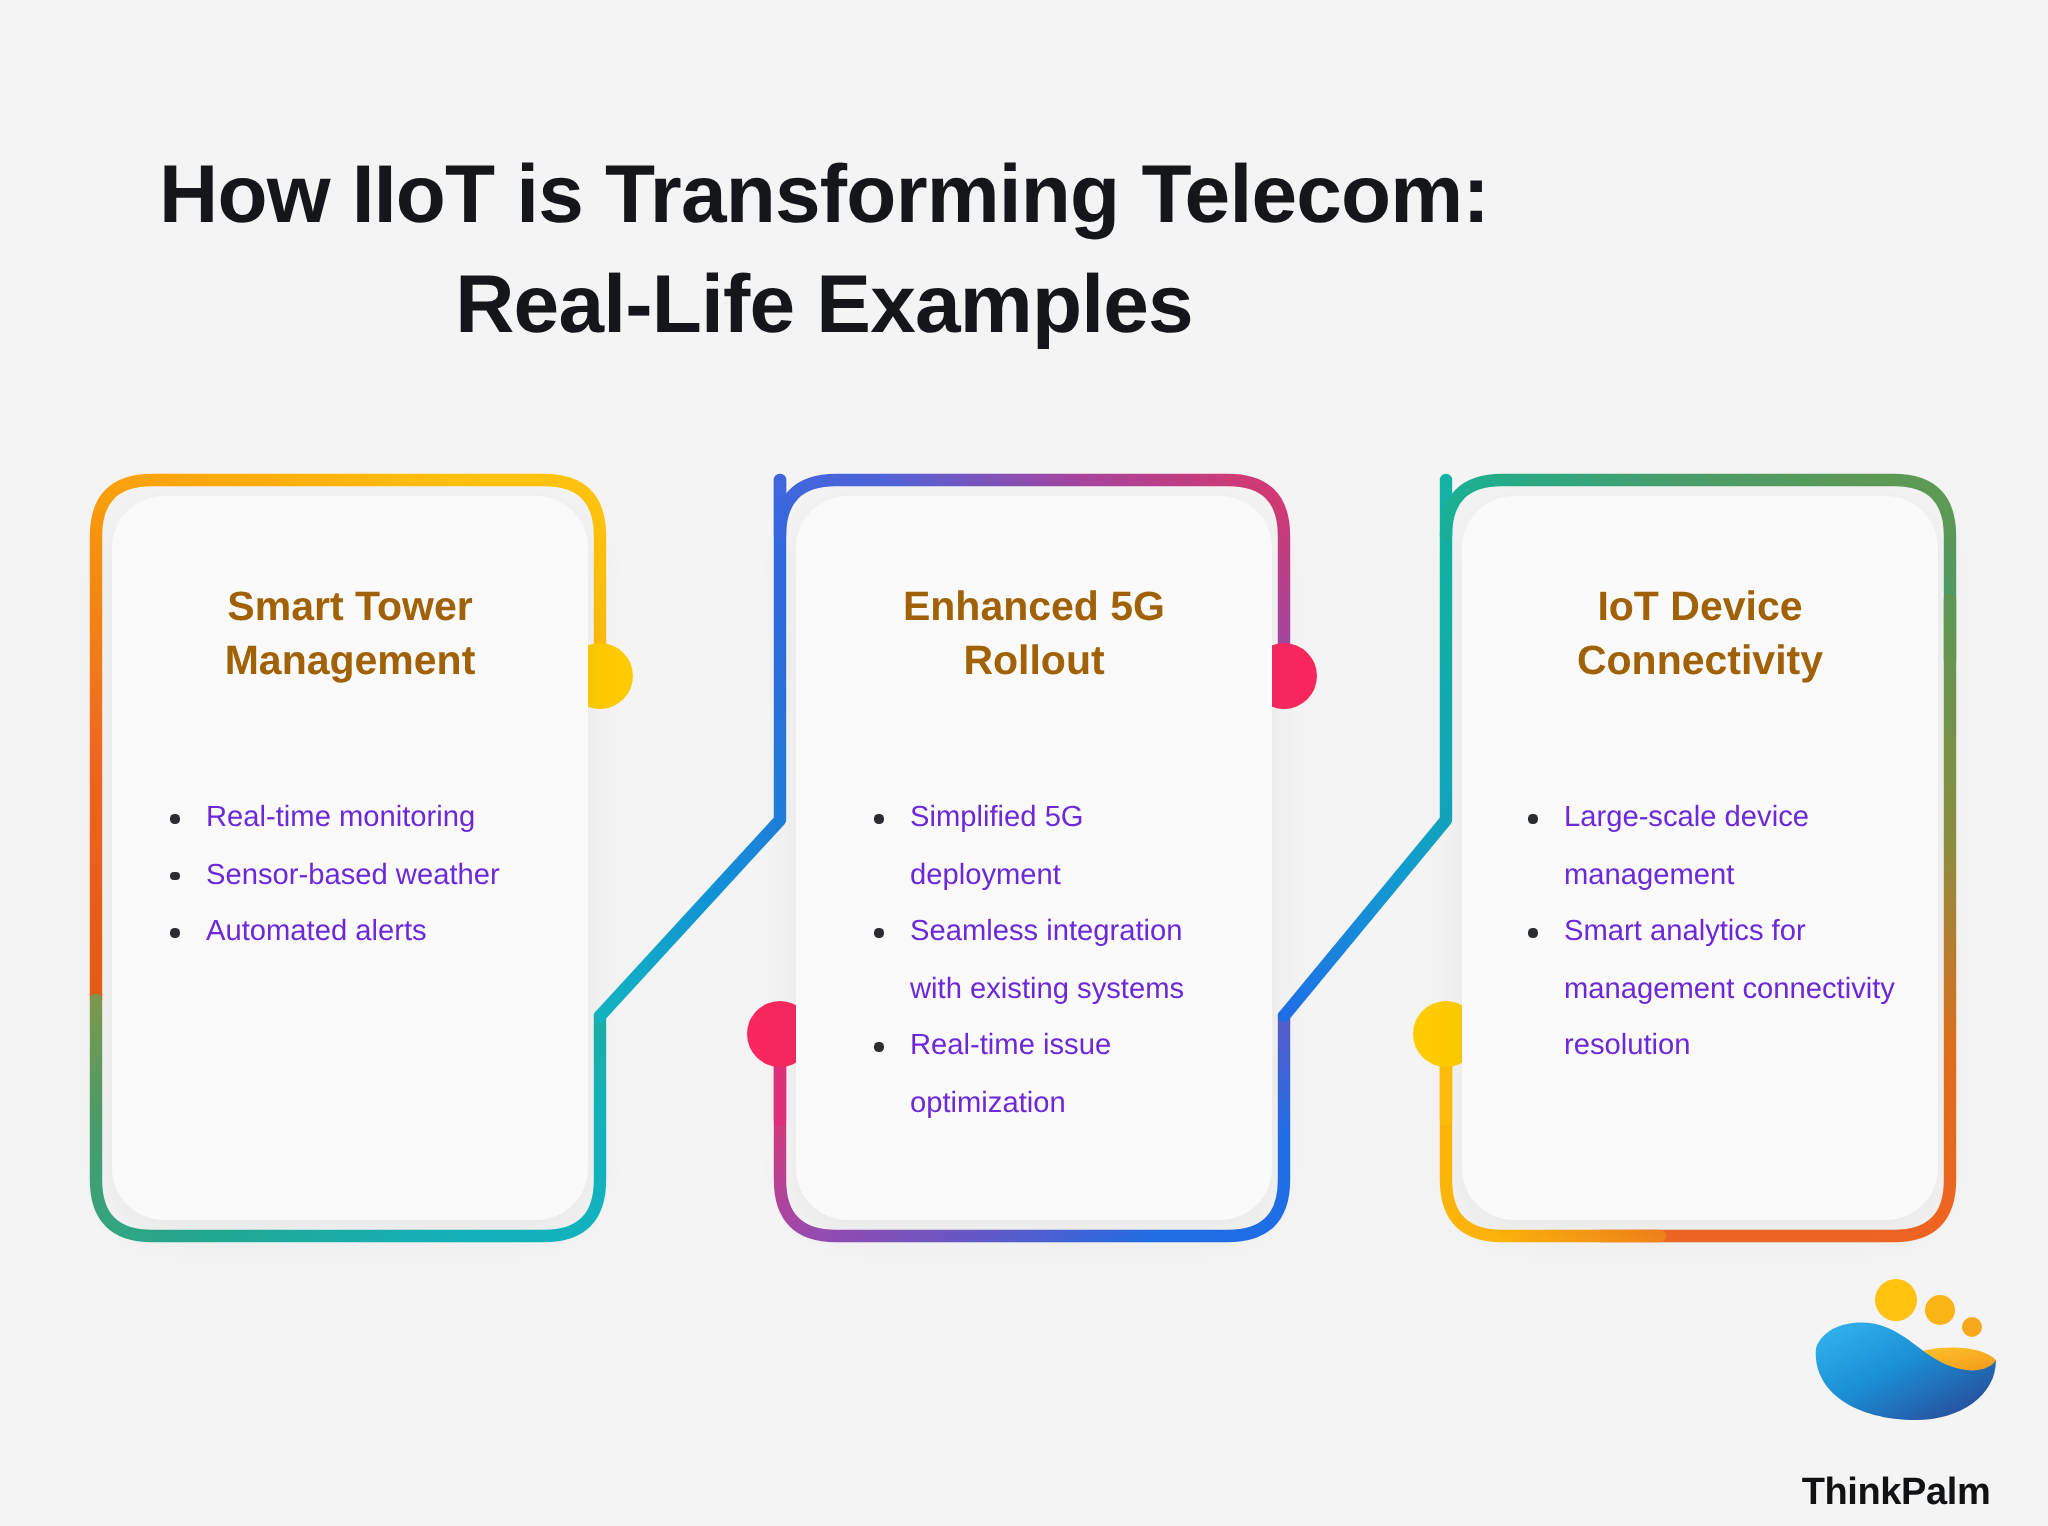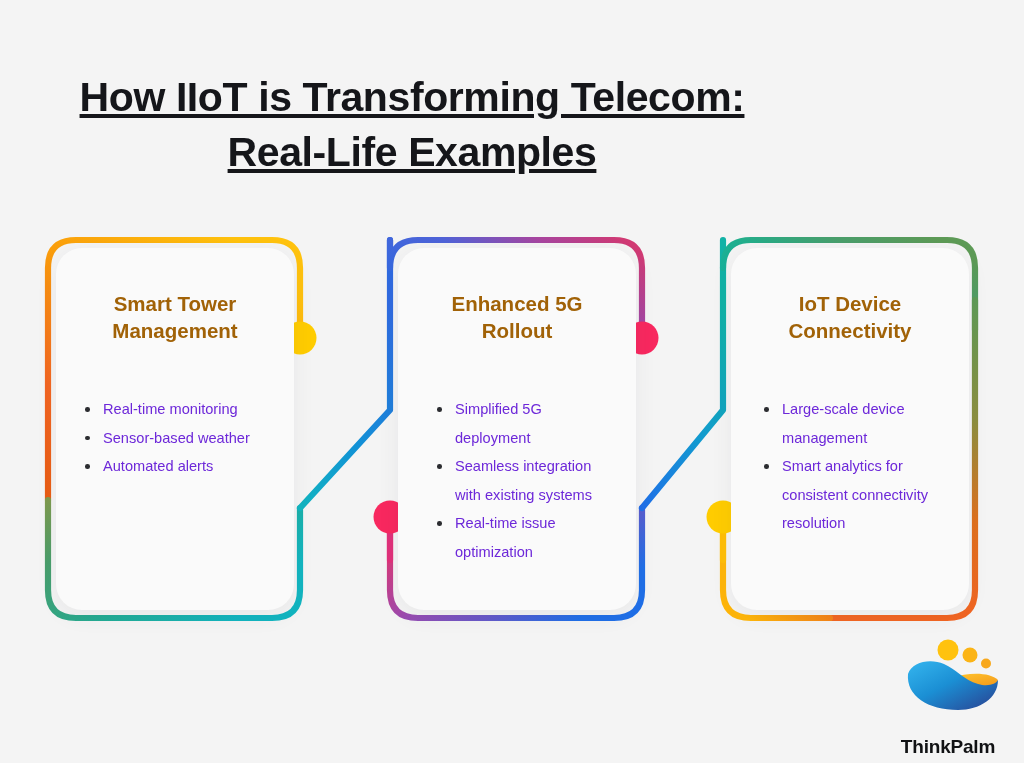--- a/index.html
+++ b/index.html
@@ -19,21 +19,20 @@
   #title{
     position:absolute;
     left:0; top:70px;
     width:824px;
     text-align:center;
     color:#15161a;
     font-size:41px;
     font-weight:bold;
     line-height:1.33;
     letter-spacing:-0.4px;
-    text-decoration:underline;
   }
   #title .t-line{ display:block; }
 
   
   #wires{
     position:absolute;
     left:0; top:0;
     width:1024px; height:763px;
     pointer-events:none;
   }
@@ -266,21 +265,21 @@
 
   <div class="card" id="card3" data-name="card-iot-device-connectivity">
     <div class="card-heading" data-name="card3-heading">
       <span class="h-line" data-name="card3-heading-line-1">IoT Device</span>
       <span class="h-line" data-name="card3-heading-line-2">Connectivity</span>
     </div>
     <ul class="bullets" data-name="card3-bullet-list">
       <li data-name="list-item">Large-scale device</li>
       <li data-name="list-item-continuation" style="--nb: 1;">management</li>
       <li data-name="list-item">Smart analytics for</li>
-      <li data-name="list-item-continuation" style="--nb: 1;">consistent connectivity</li>
+      <li data-name="list-item-continuation" style="--nb: 1;">management connectivity</li>
       <li data-name="list-item-continuation" style="--nb: 1;">resolution</li>
     </ul>
   </div>
 
   <div id="logo" data-name="thinkpalm-logo">
     <svg width="124" height="78" viewBox="0 0 124 78" data-name="thinkpalm-logo-mark">
 
       <circle data-name="logo-dot-large" cx="62" cy="12" r="10.5" fill="#ffc20e"></circle>
       <circle data-name="logo-dot-medium" cx="84" cy="17" r="7.5" fill="#fbb416"></circle>
       <circle data-name="logo-dot-small" cx="100" cy="25.5" r="5" fill="#f8a81c"></circle>

